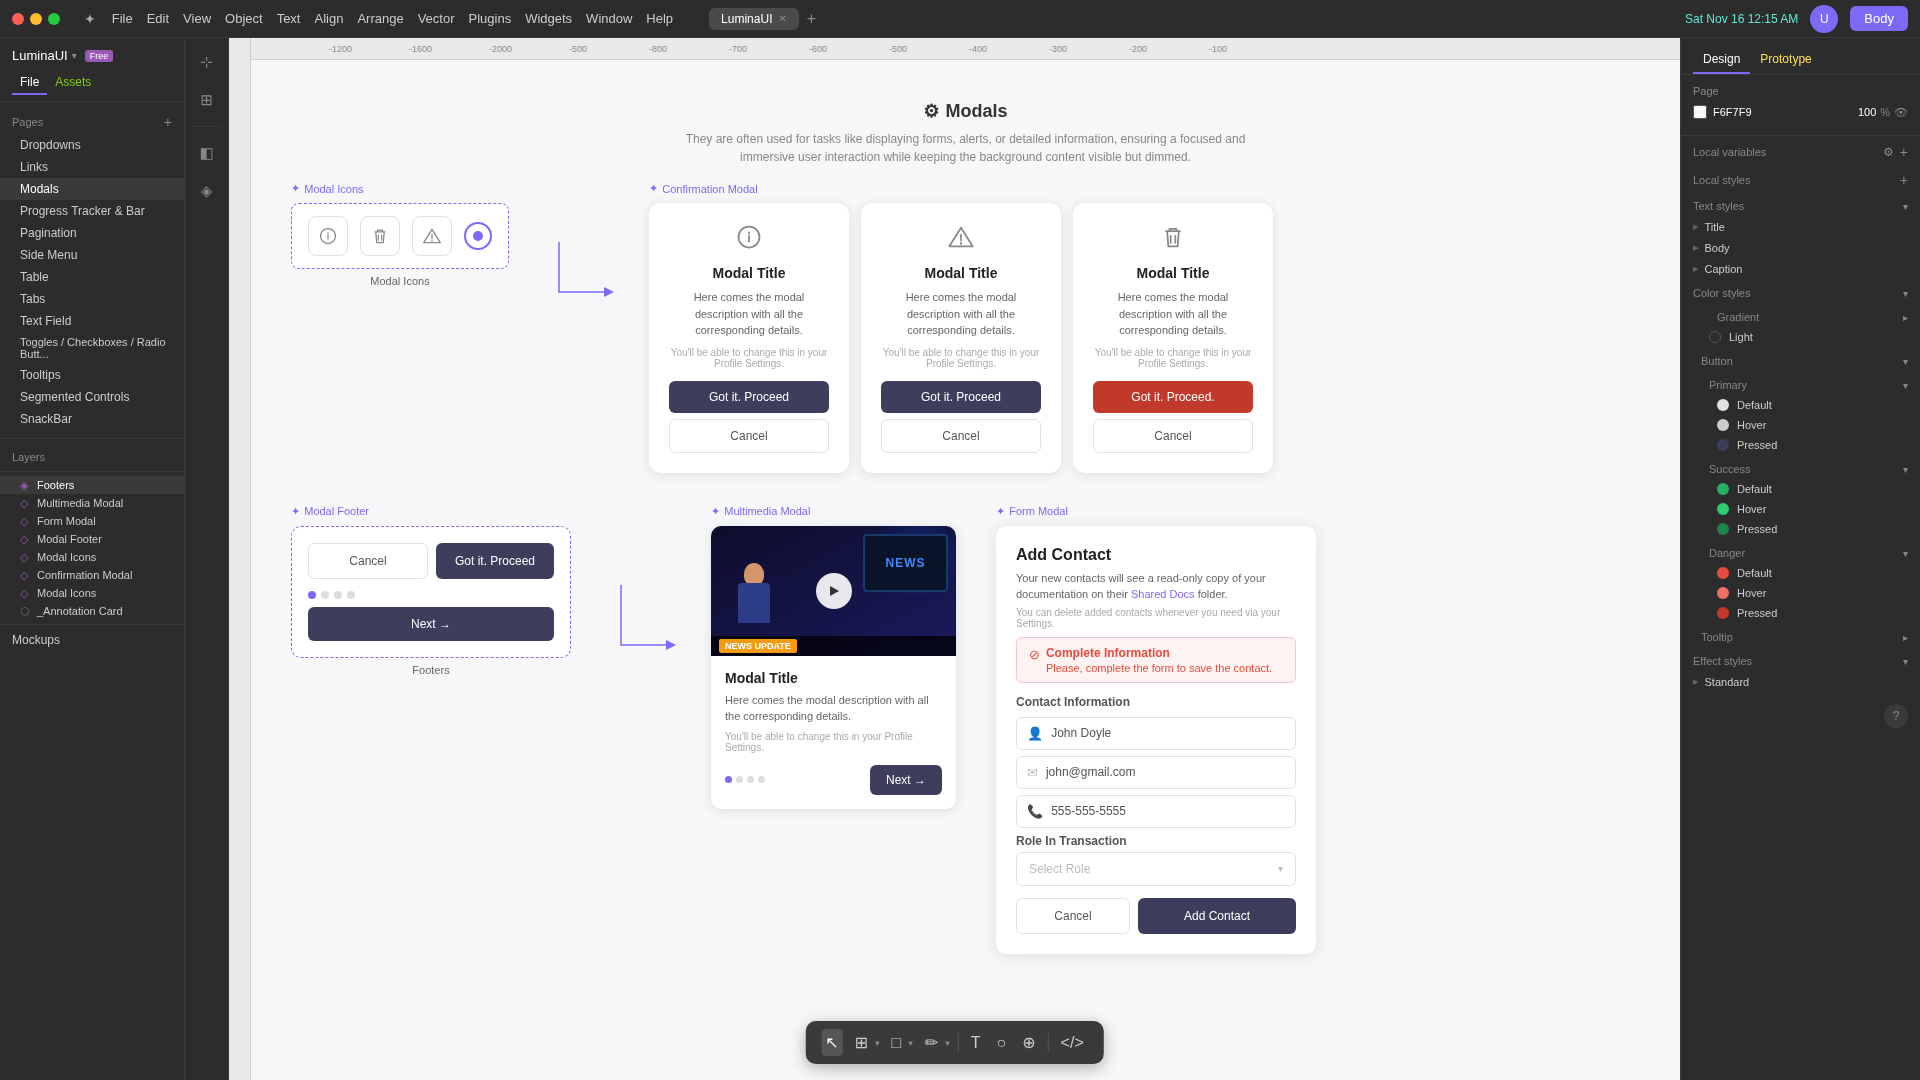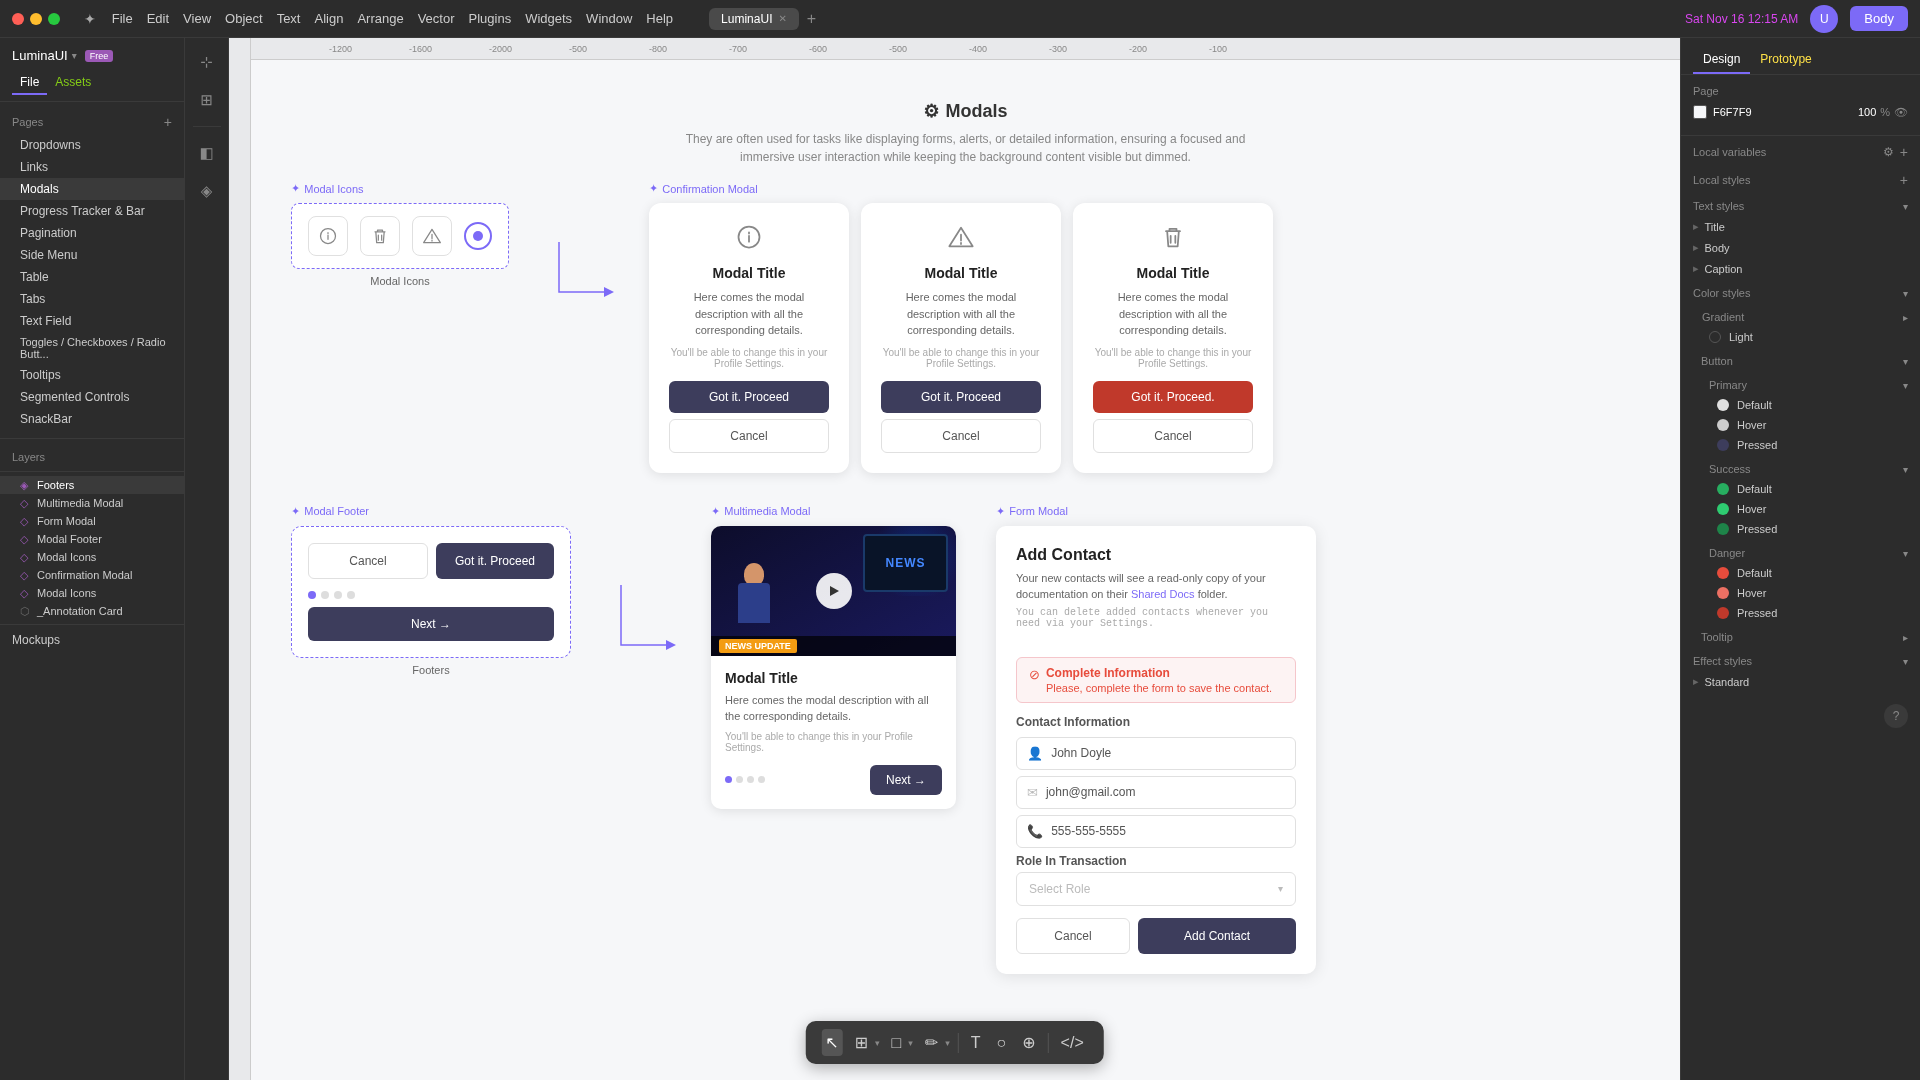--- a/index.html
+++ b/index.html
@@ -33,21 +33,21 @@
     .menu-items { display: flex; gap: 14px; font-size: 13px; color: #ccc; }
     .menu-item { cursor: pointer; }
     .tab-area { display: flex; align-items: center; gap: 8px; margin-left: 20px; }
     .tab { background: #3a3a3a; border-radius: 6px; padding: 4px 12px; font-size: 12px; color: #ccc; display: flex; align-items: center; gap: 6px; }
     .tab-active { background: #4a4a4a; color: #fff; }
     .tab-close { font-size: 10px; color: #888; cursor: pointer; }
     .tab-add { color: #888; cursor: pointer; font-size: 16px; }
     .top-bar-right { margin-left: auto; display: flex; align-items: center; gap: 12px; }
     .avatar-circle { width: 28px; height: 28px; border-radius: 50%; background: #7c6af7; display: flex; align-items: center; justify-content: center; font-size: 12px; color: #fff; }
     .share-btn { background: #7c6af7; color: #fff; border: none; border-radius: 6px; padding: 5px 14px; font-size: 13px; cursor: pointer; }
-    .system-time { color: #d946ef; font-size: 12px; }
+    .system-time { color: #5eead4; font-size: 12px; }
 
     
     .main-layout {
       display: flex;
       flex: 1;
       overflow: hidden;
     }
 
     
     .left-sidebar {
@@ -350,21 +350,21 @@
     .form-modal-card {
       background: #fff;
       border-radius: 10px;
       box-shadow: 0 2px 16px rgba(0,0,0,0.1);
       padding: 20px;
       max-width: 320px;
     }
     .form-modal-title { font-size: 16px; font-weight: 700; color: #222; margin-bottom: 6px; }
     .form-modal-desc { font-size: 11px; color: #666; margin-bottom: 4px; line-height: 1.5; }
     .form-modal-link { color: #7c6af7; }
-    .form-modal-note { font-size: 10px; color: #aaa; margin-bottom: 28px; font-family: Liberation Mono, monospace; }
+    .form-modal-note { font-size: 10px; color: #aaa; margin-bottom: 8px; }
     .form-warning {
       background: #fdf3f3;
       border: 1px solid #f5c6cb;
       border-radius: 6px;
       padding: 8px 12px;
       margin-bottom: 12px;
       display: flex;
       align-items: flex-start;
       gap: 6px;
     }
@@ -1059,21 +1059,21 @@
             <span>Caption</span>
           </div>
         </div>
       </div>
 
       <div class="rp-section-header">
         <span>Color styles</span>
         <span class="rp-section-expand">▾</span>
       </div>
 
-      <div class="rp-section-header" style="padding-left:21px">
+      <div class="rp-section-header" style="padding-left:36px">
         <span>Gradient</span>
         <span class="rp-section-expand">▸</span>
       </div>
       <div class="color-style-item" style="padding-left:28px">
         <div class="color-dot color-dot-empty"></div>
         <span>Light</span>
       </div>
 
       <div class="rp-section-header" style="padding-left:20px">
         <span>Button</span>

